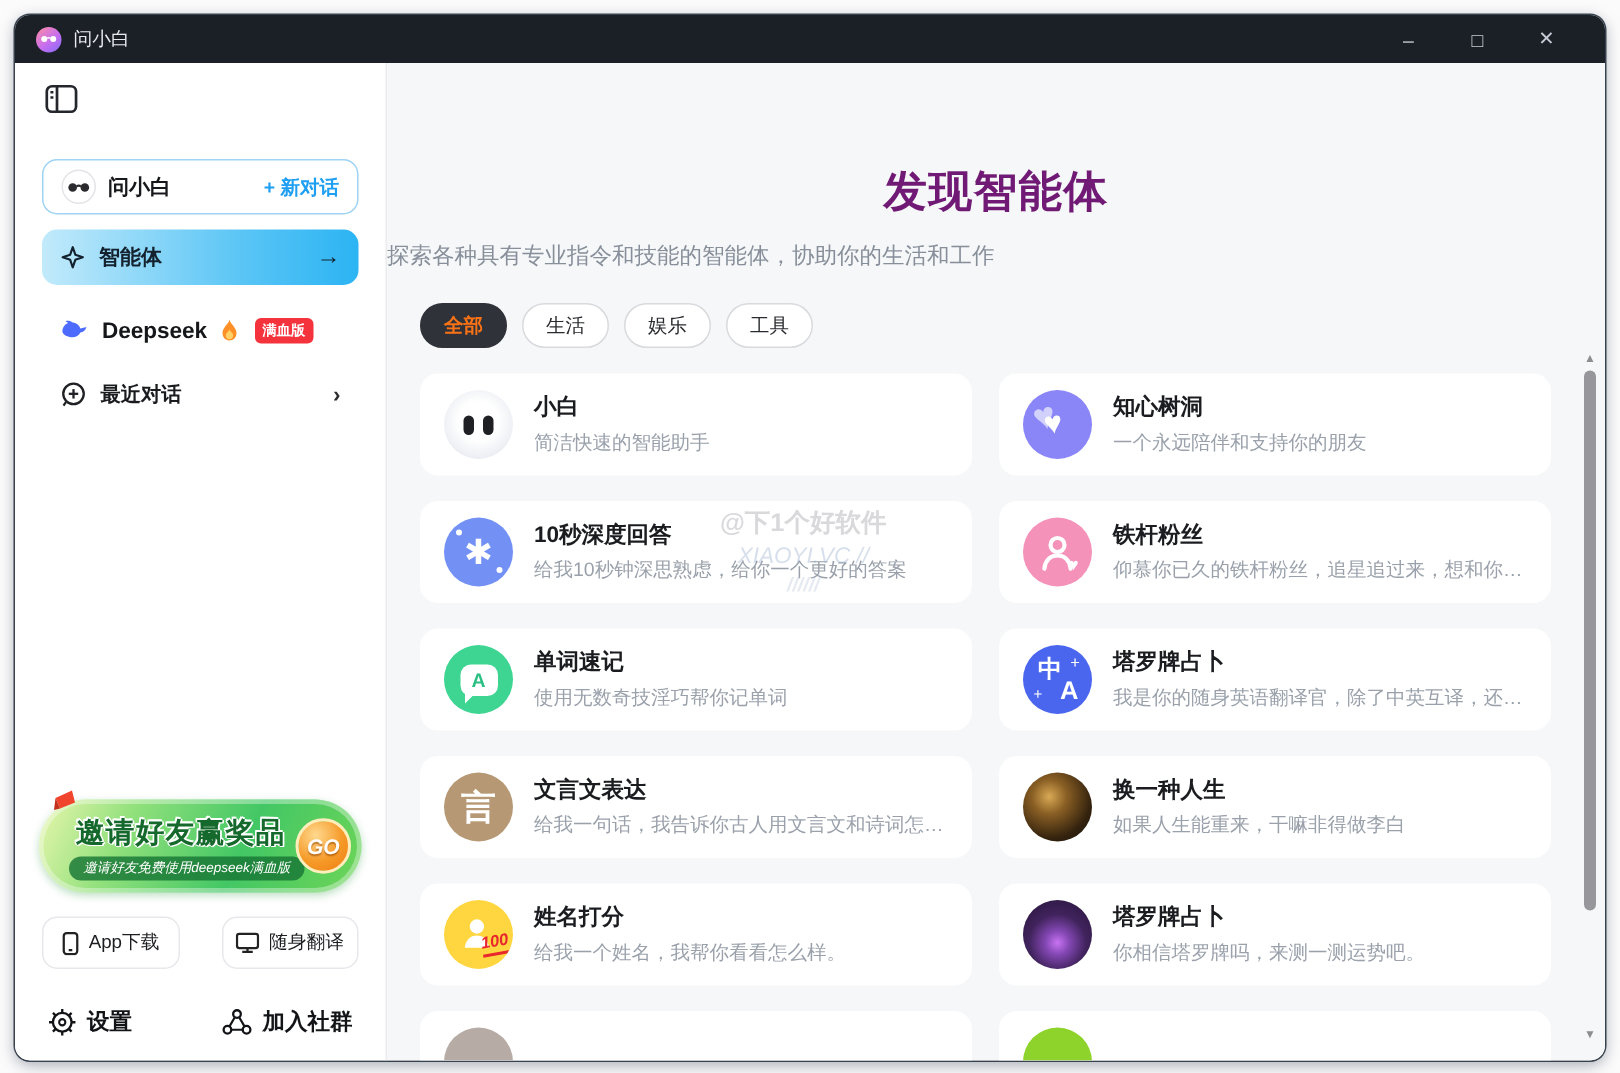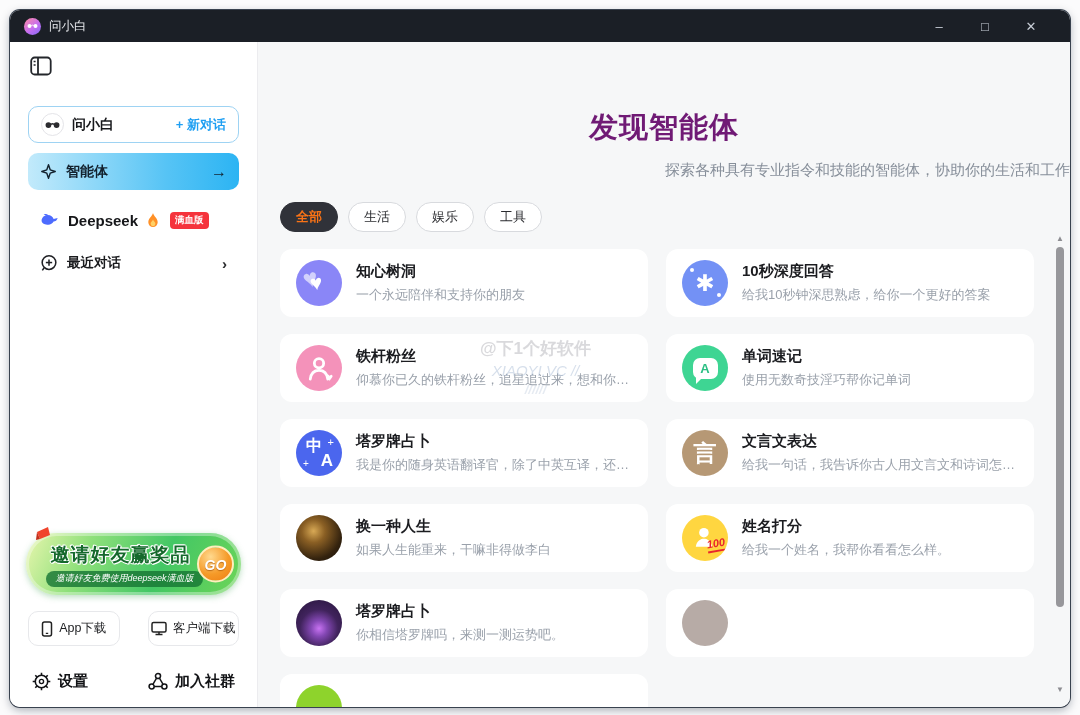--- a/index.html
+++ b/index.html
@@ -69,21 +69,21 @@
     color:#1d1e21; cursor:pointer; white-space:nowrap; }
   .side-footer { display:flex; justify-content:space-between; align-items:center;
     margin:26px 4px 8px; }
   .footer-item { display:flex; align-items:center; gap:7px; font-size:15px; font-weight:bold;
     color:#131417; cursor:pointer; }
 
   
   .main { flex:1; position:relative; background:#f6f7f8; overflow:hidden; }
   .main h1 { margin:66px 0 0; text-align:center; font-size:29px; font-weight:900;
     color:#701a75; letter-spacing:1px; }
-  .subtitle { margin:13px 0 0; text-align:right; font-size:15px; color:#878f9a; }
+  .subtitle { margin:13px 0 0; text-align:left; font-size:15px; color:#878f9a; }
   .chips { display:flex; gap:10px; margin:22px 0 0 22px; }
   .chip { height:30px; padding:0 15px; border-radius:16px; border:1px solid #d8dade;
     background:#fff; font-size:13px; color:#2a2b2f; display:flex; align-items:center;
     cursor:pointer; }
   .chip.selected { background:#303239; border-color:#303239; color:#f97316; font-weight:bold; }
 
   .grid { margin:17px 36px 0 22px; display:grid; grid-template-columns:368px 368px;
     column-gap:18px; row-gap:17px; }
   .card { background:#fff; border-radius:12px; height:68px; display:flex; align-items:center;
     gap:14px; padding:0 16px; cursor:pointer; }
@@ -248,21 +248,21 @@
           <span>App下载</span>
         </div>
         <div class="dl-btn">
           <span>
             <svg width="16" height="15" viewBox="0 0 16 15">
               <rect x="1" y="1.5" width="14" height="9.5" rx="1.5" fill="none" stroke="#222" stroke-width="1.5"></rect>
               <line x1="8" y1="11" x2="8" y2="13.2" stroke="#222" stroke-width="1.5"></line>
               <line x1="4.5" y1="13.6" x2="11.5" y2="13.6" stroke="#222" stroke-width="1.5"></line>
             </svg>
           </span>
-          <span>客户端下载</span>
+          <span>随身翻译</span>
         </div>
       </div>
 
       <div class="side-footer">
         <div class="footer-item">
           <span>
             <svg width="19" height="19" viewBox="0 0 22 22">
               <circle cx="11" cy="11" r="7.2" fill="none" stroke="#131417" stroke-width="1.8"></circle>
               <circle cx="11" cy="11" r="2.4" fill="none" stroke="#131417" stroke-width="1.6"></circle>
               <g stroke="#131417" stroke-width="1.8">
@@ -307,20 +307,30 @@
         </div>
 
       <div class="watermark">
         <div class="wm-1">@下1个好软件</div>
         <div class="wm-2">XIAOYI.VC //</div>
         <div class="wm-3">//////</div>
       </div>
 
       <div class="grid">
           <div class="card">
+            <div class="avatar av-xiaobai" style="background: rgb(238, 241, 245);">
+              <span class="dot"></span>
+              <span class="dot"></span>
+            </div>
+            <div class="card-text">
+              <div class="card-title">小白</div>
+              <div class="card-desc">简洁快速的智能助手</div>
+            </div>
+          </div>
+          <div class="card">
             <div class="avatar av-heart" style="background: rgb(138, 134, 247);">
               <span class="h-back">♥</span>
               <span class="h-front">♥</span>
             </div>
             <div class="card-text">
               <div class="card-title">知心树洞</div>
               <div class="card-desc">一个永远陪伴和支持你的朋友</div>
             </div>
           </div>
           <div class="card">

